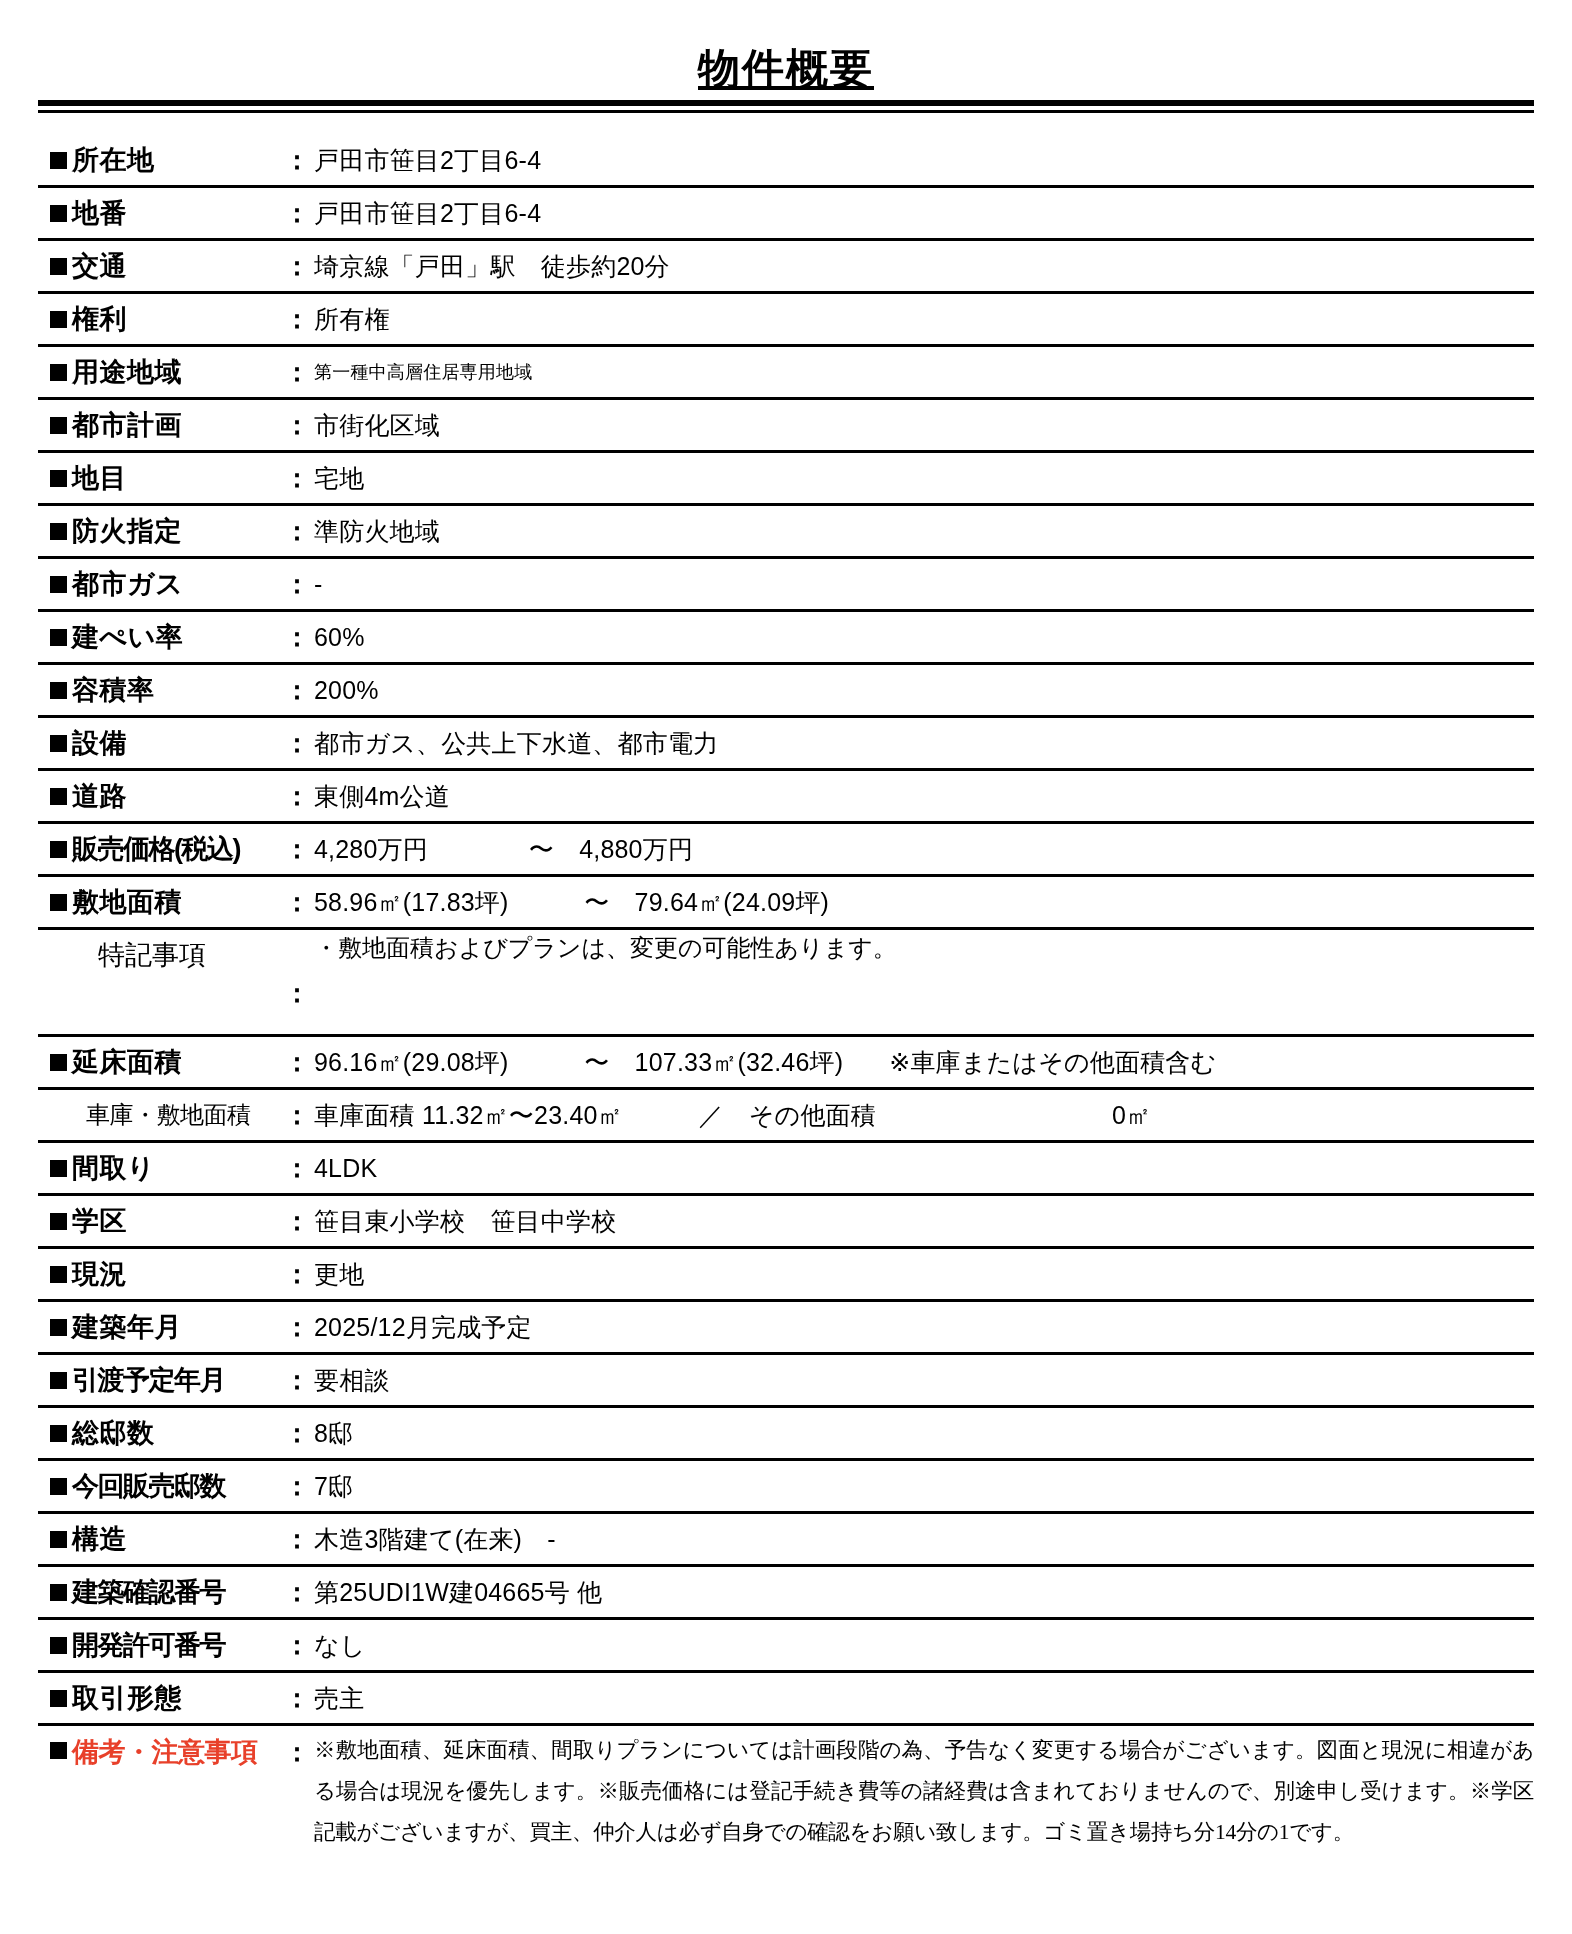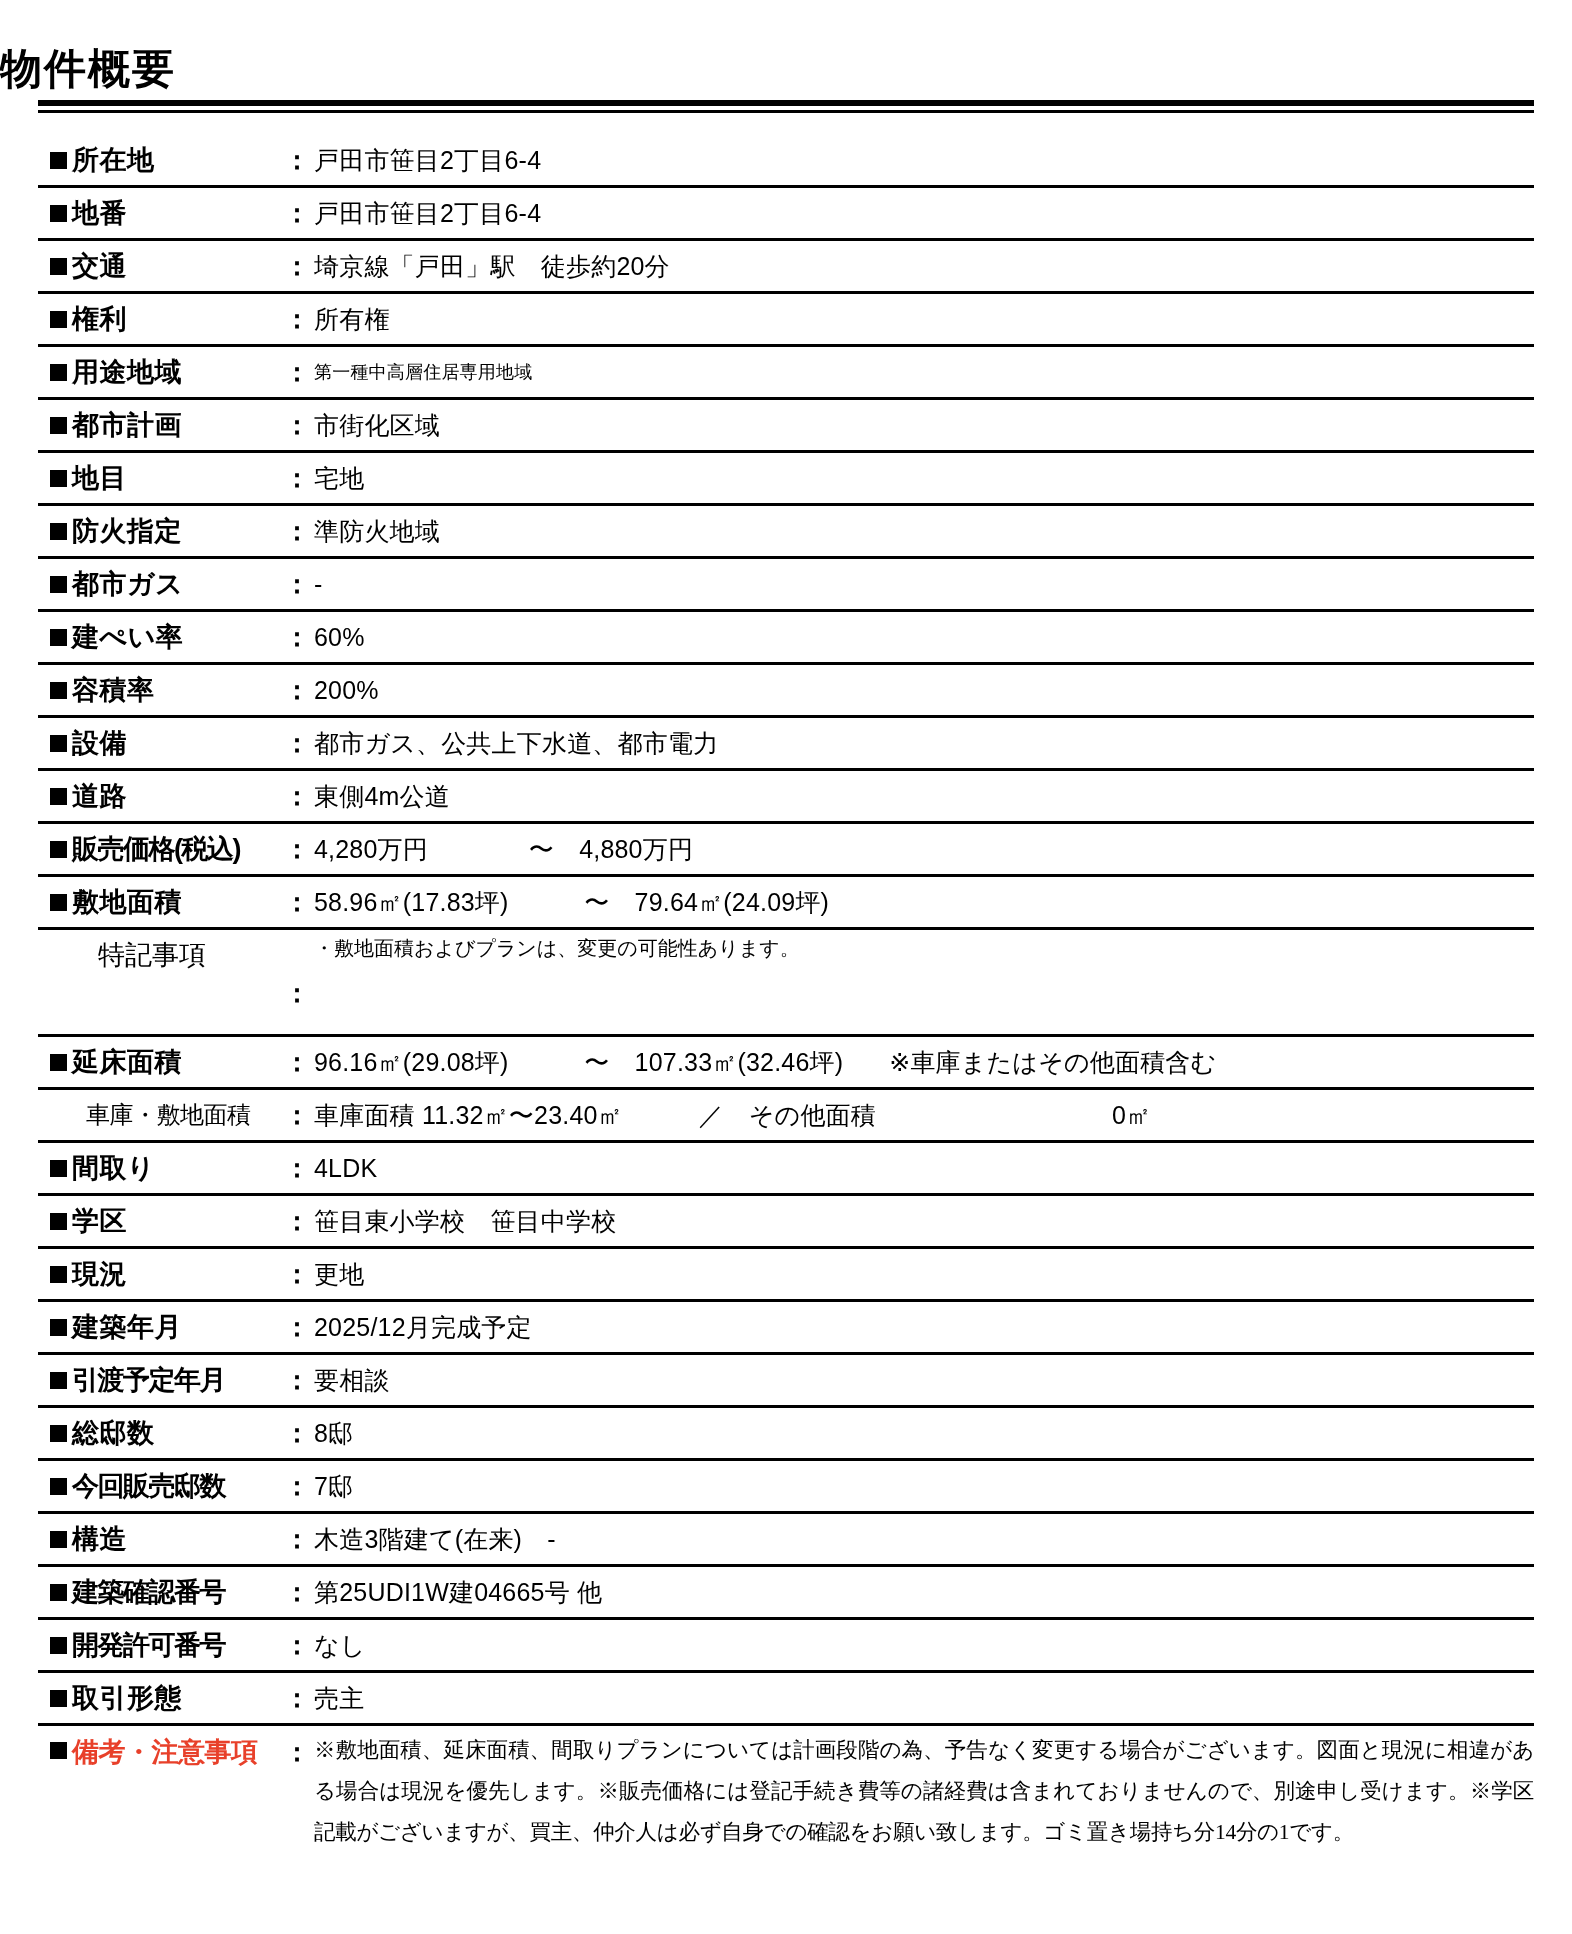--- a/index.html
+++ b/index.html
@@ -21,21 +21,22 @@
     width: 1572px;
     height: 1934px;
     box-sizing: border-box;
     padding: 0;
     position: relative;
   }
 
   
   .title-wrap {
     padding-top: 46px;
-    text-align: left;
+    text-align: center;
+    text-decoration: underline;
   }
   .doc-title {
     font-size: 42px;
     font-weight: bold;
     letter-spacing: 2px;
     line-height: 1.1;
     margin: 0;
     padding-bottom: 8px;
   }
   .title-rule {
@@ -116,21 +117,21 @@
   .value.tiny {
     font-size: 18px;
   }
 
   
   tr.row-std td { height: 50px; }
   tr.row-note td { height: 104px; vertical-align: top; }
   tr.row-remarks td { height: 175px; vertical-align: top; }
 
   .note-text {
-    font-size: 20px;
+    font-size: 24px;
     line-height: 36px;
     padding-top: 6px;
     white-space: pre;
   }
   .label-note {
     font-size: 27px;
     font-weight: normal;
     line-height: 50px;
     padding-left: 26px;
     display: block;

